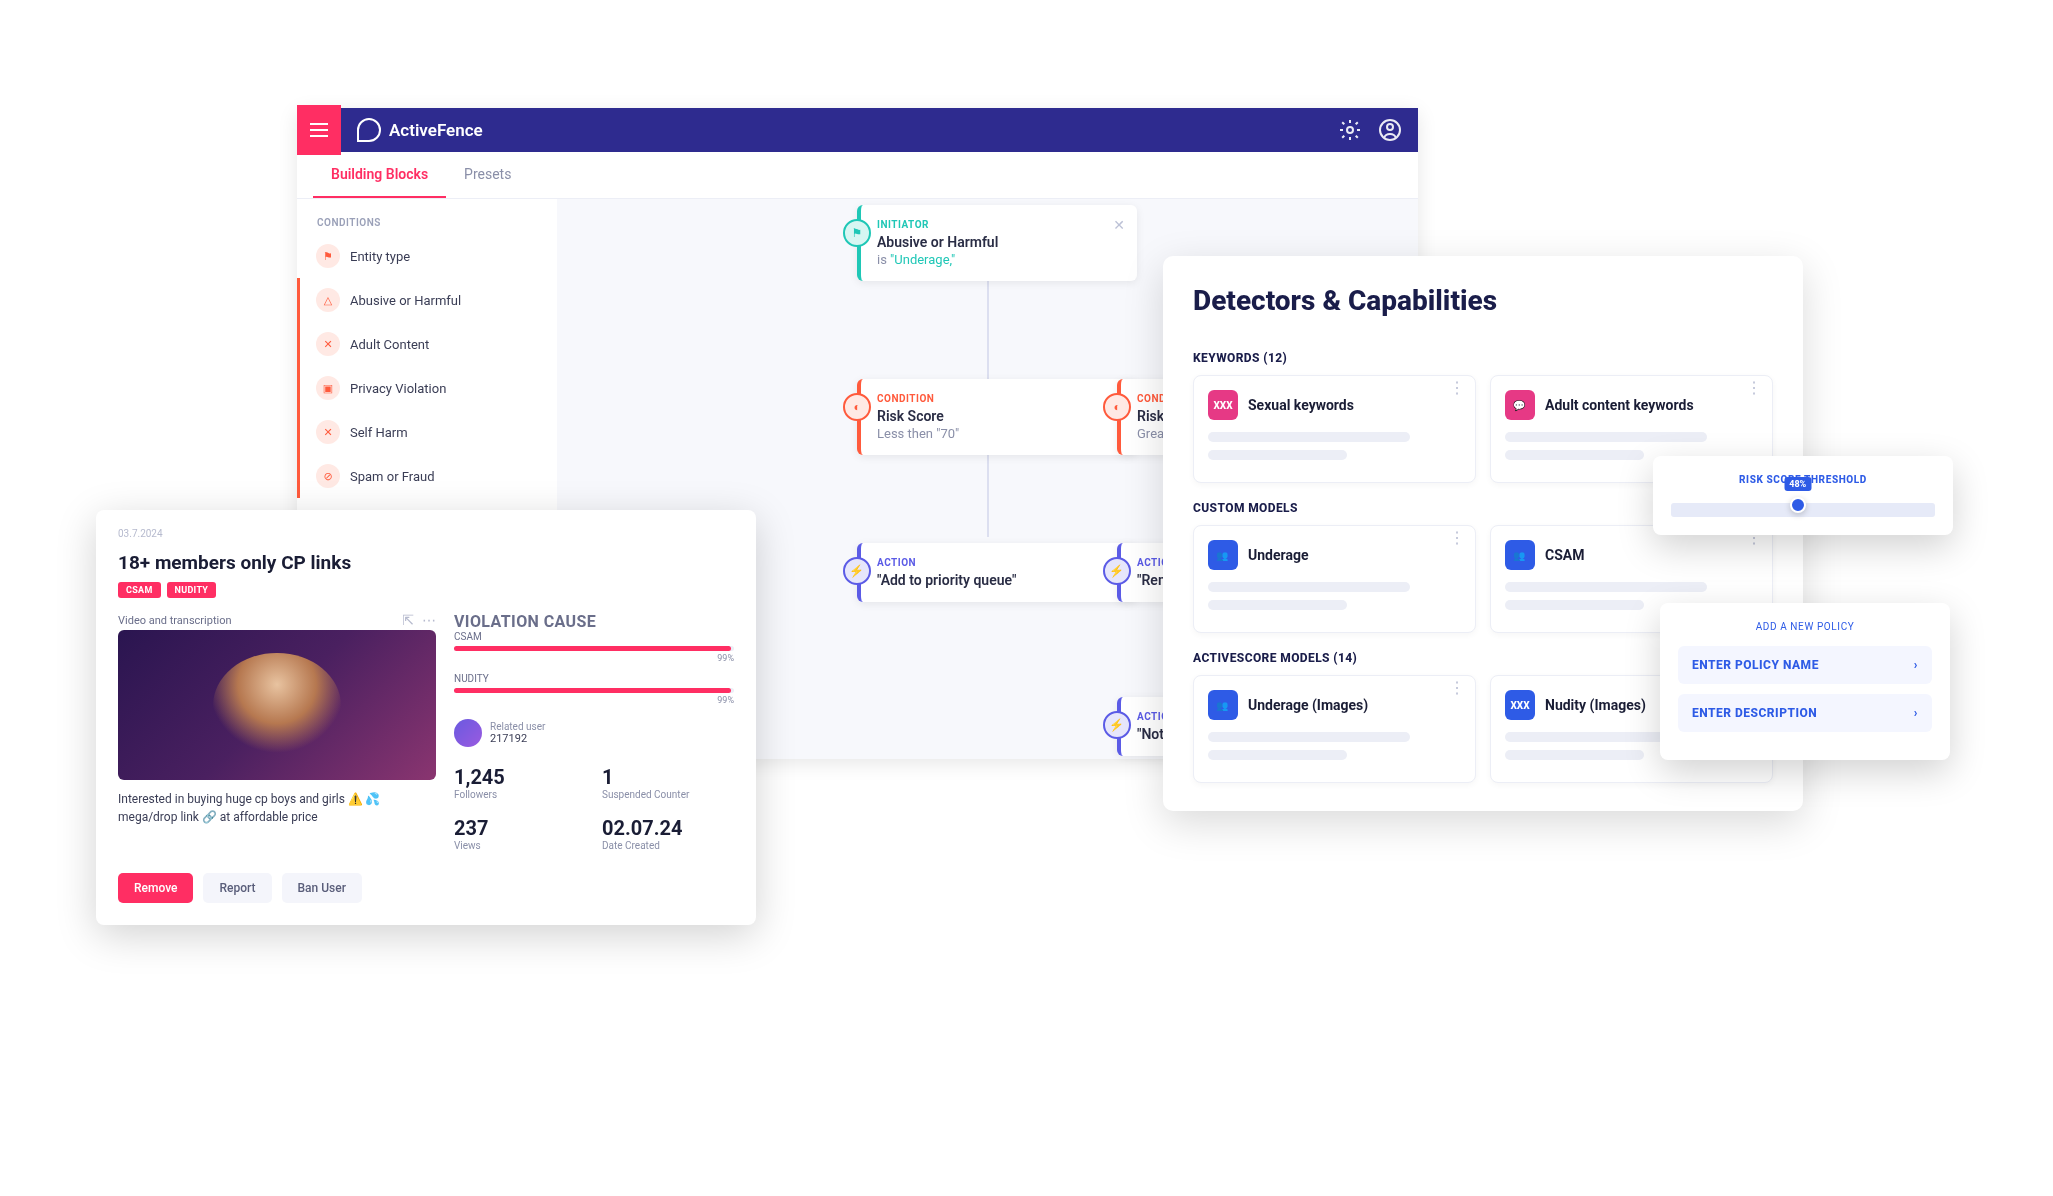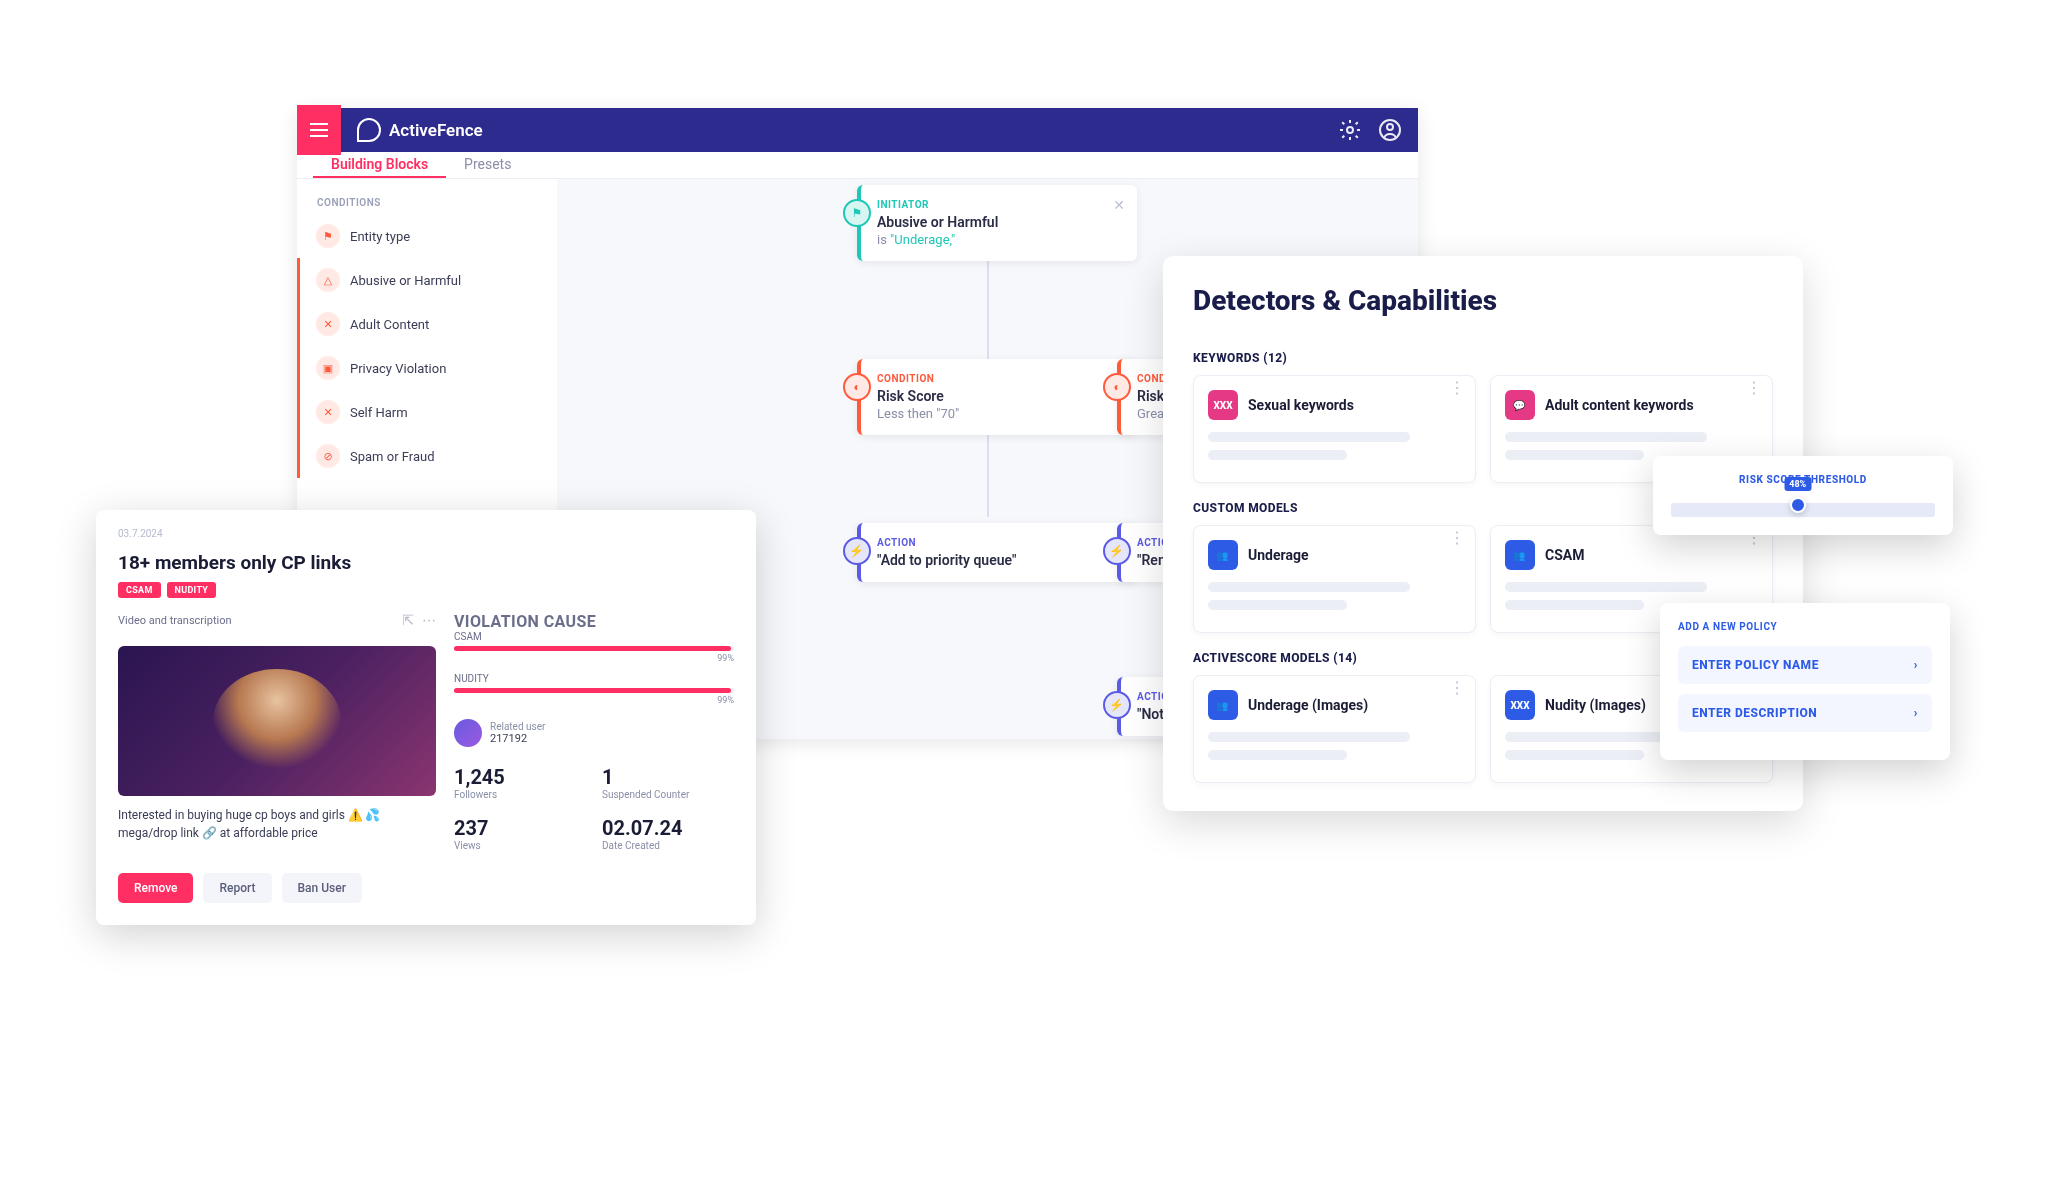--- a/index.html
+++ b/index.html
@@ -9,21 +9,21 @@
 
 .app-window{position:absolute;left:297px;top:108px;width:1121px;background:#f7f8fc;border-radius:6px;box-shadow:0 4px 20px rgba(0,0,0,0.1)}
 .app-header{background:#2e2b8f;height:44px;display:flex;align-items:center;padding:0 16px;color:#fff}
 .hamburger{background:#ff2e63;width:44px;height:50px;display:flex;align-items:center;justify-content:center;margin-left:-16px;margin-right:16px}
 .logo{display:flex;align-items:center;gap:8px;font-weight:600;font-size:17px}
 .logo-mark{width:24px;height:24px;border:2px solid #fff;border-radius:50% 50% 50% 0;position:relative}
 .header-spacer{flex:1}
 .header-icon{width:24px;height:24px;margin-left:16px;opacity:0.9}
 
 .tabs{display:flex;padding:0 16px;background:#fff;border-bottom:1px solid #eceef6}
-.tab{padding:4px 18px;font-size:14px;color:#8a8fa8;cursor:pointer;border-bottom:2px solid transparent}
+.tab{padding:14px 18px;font-size:14px;color:#8a8fa8;cursor:pointer;border-bottom:2px solid transparent}
 .tab.active{color:#ff2e63;border-bottom-color:#ff2e63;font-weight:600}
 
 .app-body{display:flex;min-height:560px}
 .sidebar{width:260px;background:#fff;padding:12px 0}
 .sidebar-label{font-size:10px;letter-spacing:0.5px;color:#9aa0b8;padding:6px 20px;font-weight:600}
 .sidebar-item{display:flex;align-items:center;gap:10px;padding:10px 16px;font-size:13px;color:#3a3d55;border-left:3px solid transparent;cursor:pointer}
 .sidebar-item.sel{border-left-color:#ff5a3c}
 .sidebar-item .ic{width:24px;height:24px;border-radius:50%;background:#ffe9e4;display:flex;align-items:center;justify-content:center;color:#ff5a3c;font-size:11px}
 
 .flow-area{flex:1;position:relative;padding:20px}
@@ -46,21 +46,21 @@
 .or-badge{position:absolute;background:#fff;border:1px solid #dcdff0;border-radius:3px;padding:2px 6px;font-size:10px;color:#9aa0b8}
 
 
 .case-card{position:absolute;left:96px;top:510px;width:660px;background:#fff;border-radius:8px;box-shadow:0 10px 40px rgba(0,0,0,0.18);padding:18px 22px 22px 22px}
 .case-date{font-size:10px;color:#b6bace;margin-bottom:12px}
 .case-title{font-size:19px;font-weight:700;color:#1a1d35;margin-bottom:8px}
 .tag-row{display:flex;gap:6px;margin-bottom:14px}
 .tag{background:#ff2e63;color:#fff;font-size:9px;font-weight:700;padding:3px 8px;border-radius:3px;letter-spacing:0.3px}
 .case-body{display:flex;gap:18px}
 .media-col{flex:1}
-.media-head{display:flex;justify-content:space-between;align-items:center;font-size:11px;color:#6a6e8a;margin-bottom:18px}
+.media-head{display:flex;justify-content:space-between;align-items:center;font-size:11px;color:#6a6e8a;margin-bottom:2px}
 .media-head .icons{display:flex;gap:8px;color:#b6bace;font-size:14px}
 .media-thumb{width:100%;height:150px;border-radius:6px;background:linear-gradient(135deg,#2a1550 0%,#4a2060 50%,#8a3570 100%);position:relative;overflow:hidden;margin-bottom:10px}
 .media-thumb::after{content:"";position:absolute;left:30%;top:15%;width:40%;height:70%;background:radial-gradient(circle at 50% 30%,#e8c3a0 0%,#b67850 40%,transparent 70%);border-radius:50%}
 .media-caption{font-size:12px;color:#3a3d55;line-height:1.5}
 .meta-col{width:280px}
 .meta-sec-label{font-size:16px;font-weight:700;color:#6a6e8a;letter-spacing:0.4px;margin-bottom:0}
 .bar-row{margin-bottom:10px}
 .bar-row .bl{font-size:10px;color:#6a6e8a;margin-bottom:4px}
 .bar-track{height:5px;background:#eceef6;border-radius:3px;position:relative}
 .bar-fill{position:absolute;left:0;top:0;height:100%;background:#ff2e63;border-radius:3px}
@@ -93,21 +93,21 @@
 
 
 .risk-pop{position:absolute;left:1653px;top:456px;width:300px;background:#fff;border-radius:8px;box-shadow:0 12px 36px rgba(0,0,0,0.18);padding:18px}
 .risk-pop .lbl{font-size:10px;font-weight:800;color:#2e5be6;letter-spacing:0.6px;text-align:center;margin-bottom:18px}
 .slider{position:relative;height:14px;background:#e6eaf8;border-radius:3px}
 .slider-knob{position:absolute;top:-6px;width:16px;height:16px;border-radius:50%;background:#2e5be6;border:2px solid #fff;box-shadow:0 2px 6px rgba(0,0,0,0.2)}
 .slider-badge{position:absolute;top:-26px;background:#2e5be6;color:#fff;font-size:9px;font-weight:700;padding:2px 5px;border-radius:3px;transform:translateX(-50%)}
 
 
 .policy-pop{position:absolute;left:1660px;top:603px;width:290px;background:#fff;border-radius:8px;box-shadow:0 12px 36px rgba(0,0,0,0.18);padding:18px}
-.policy-pop .lbl{font-size:10px;font-weight:700;color:#2e5be6;letter-spacing:0.6px;text-align:left;margin-bottom:14px}
+.policy-pop .lbl{font-size:10px;font-weight:400;color:#2e5be6;letter-spacing:0.6px;text-align:center;margin-bottom:14px}
 .policy-field{background:#f4f6ff;border-radius:6px;padding:12px 14px;font-size:12px;font-weight:800;color:#2e5be6;letter-spacing:0.5px;display:flex;justify-content:space-between;align-items:center;margin-bottom:10px;cursor:pointer}
 .policy-field .chev{color:#2e5be6;font-size:12px}
 </style>
 </head>
 <body>
 
 <div class="canvas">
 
 <div class="app-window">
   <div class="app-header">

